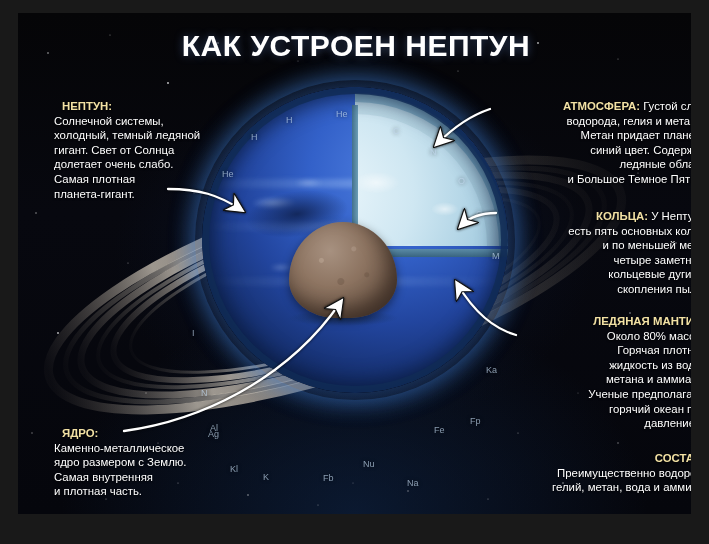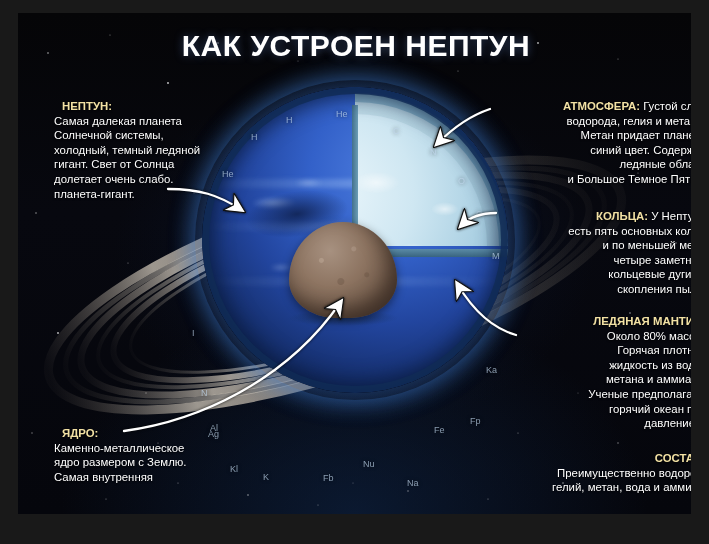--- a/index.html
+++ b/index.html
@@ -251,35 +251,36 @@
         <path d="M498,322 C470,314 452,292 440,272"></path>
         <path d="M106,418 C180,408 268,368 322,290"></path>
       </g>
     </svg>
 
     <div id="title">КАК УСТРОЕН НЕПТУН</div>
 
     <div class="blk left" id="bNeptune">
       <span class="hd">НЕПТУН:</span>
       <div>
-          <div>Самая далекая планета</div>
           <div>Солнечной системы,</div>
           <div>холодный, темный ледяной</div>
           <div>гигант. Свет от Солнца</div>
           <div>долетает очень слабо.</div>
+          <div>Самая плотная</div>
           <div>планета-гигант.</div>
         </div>
     </div>
 
     <div class="blk left" id="bCore">
       <span class="hd">ЯДРО:</span>
       <div>
           <div>Каменно-металлическое</div>
           <div>ядро размером с Землю.</div>
           <div>Самая внутренняя</div>
+          <div>и плотная часть.</div>
         </div>
     </div>
 
     <div class="blk right" id="bAtmos">
       <span class="hd">АТМОСФЕРА:</span>
       <span>Густой слой</span>
       <div>
           <div>водорода, гелия и метана.</div>
           <div>Метан придает планете</div>
           <div>синий цвет. Содержит</div>

